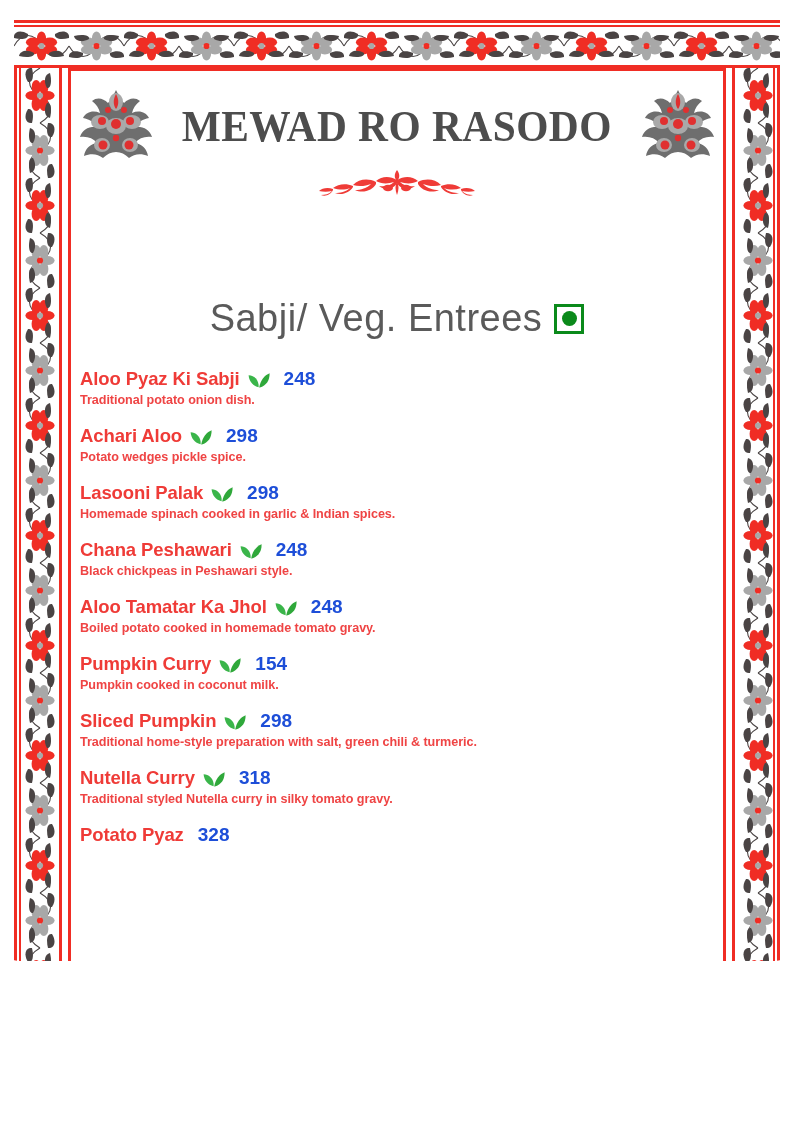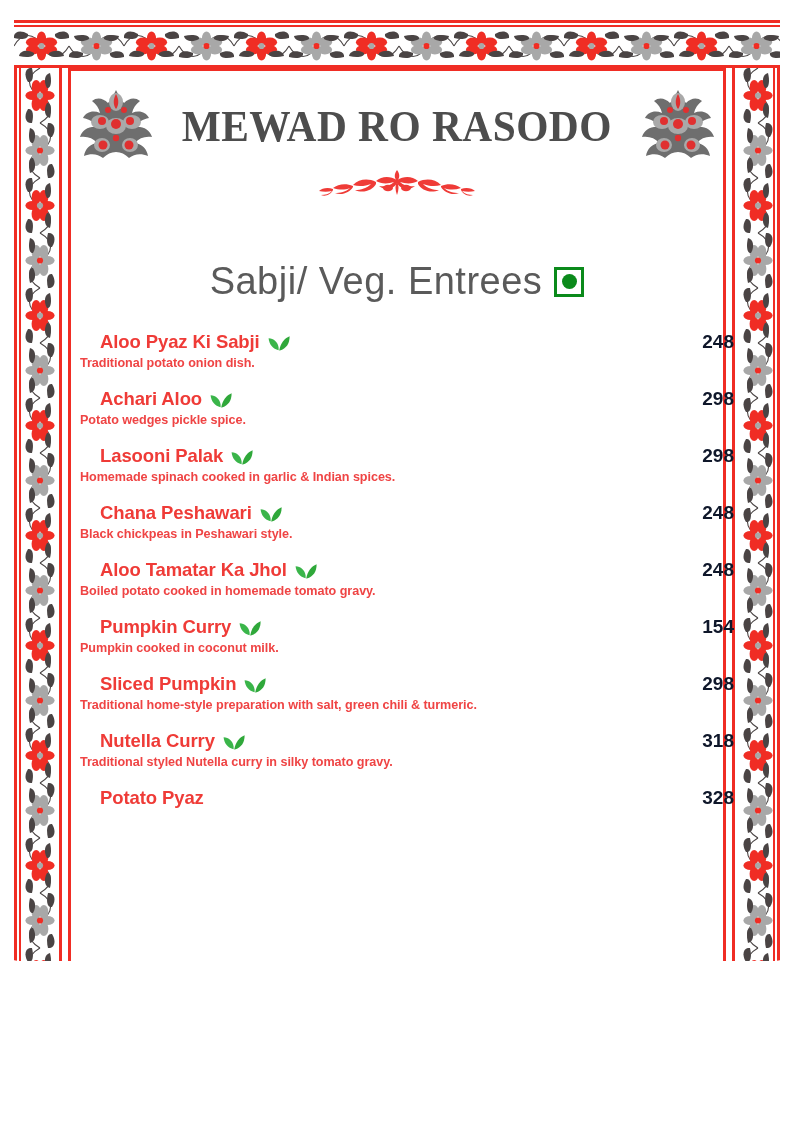--- a/index.html
+++ b/index.html
@@ -139,21 +139,21 @@
   }
   .flourish-wrap {
     margin-top: 2px;
     display: flex;
     justify-content: center;
   }
   .flourish { width: 170px; height: 30px; }
 
   
   #section-head {
-    margin-top: 60px;
+    margin-top: 97px;
     display: flex;
     align-items: center;
     justify-content: center;
     gap: 12px;
   }
   #section-title {
     font-family: "Liberation Sans", sans-serif;
     font-size: 38px;
     font-weight: 400;
     color: #5a5a5a;
@@ -181,42 +181,40 @@
   #menu-list {
     margin-top: 28px;
     width: 100%;
   }
   .menu-item {
     margin-bottom: 18px;
   }
   .item-top {
     display: flex;
     align-items: baseline;
-    justify-content: space-between;
     width: 100%;
-    margin-left: 20px;
   }
   .name-wrap {
     display: flex;
     align-items: center;
     gap: 8px;
     min-width: 0;
   }
   .item-name {
     font-size: 18.5px;
     font-weight: 700;
     color: #ef3b37;
     white-space: nowrap;
     letter-spacing: -0.1px;
   }
   .leaf-icon { width: 22px; height: 17px; flex: 0 0 auto; }
   .item-price {
     font-size: 19px;
     font-weight: 700;
-    color: #0f172a;
+    color: #1d4ed8;
     white-space: nowrap;
     padding-left: 14px;
   }
   .item-desc {
     margin-top: 3px;
     font-size: 12.6px;
     font-weight: 600;
     color: #ef4444;
     letter-spacing: -0.05px;
   }

